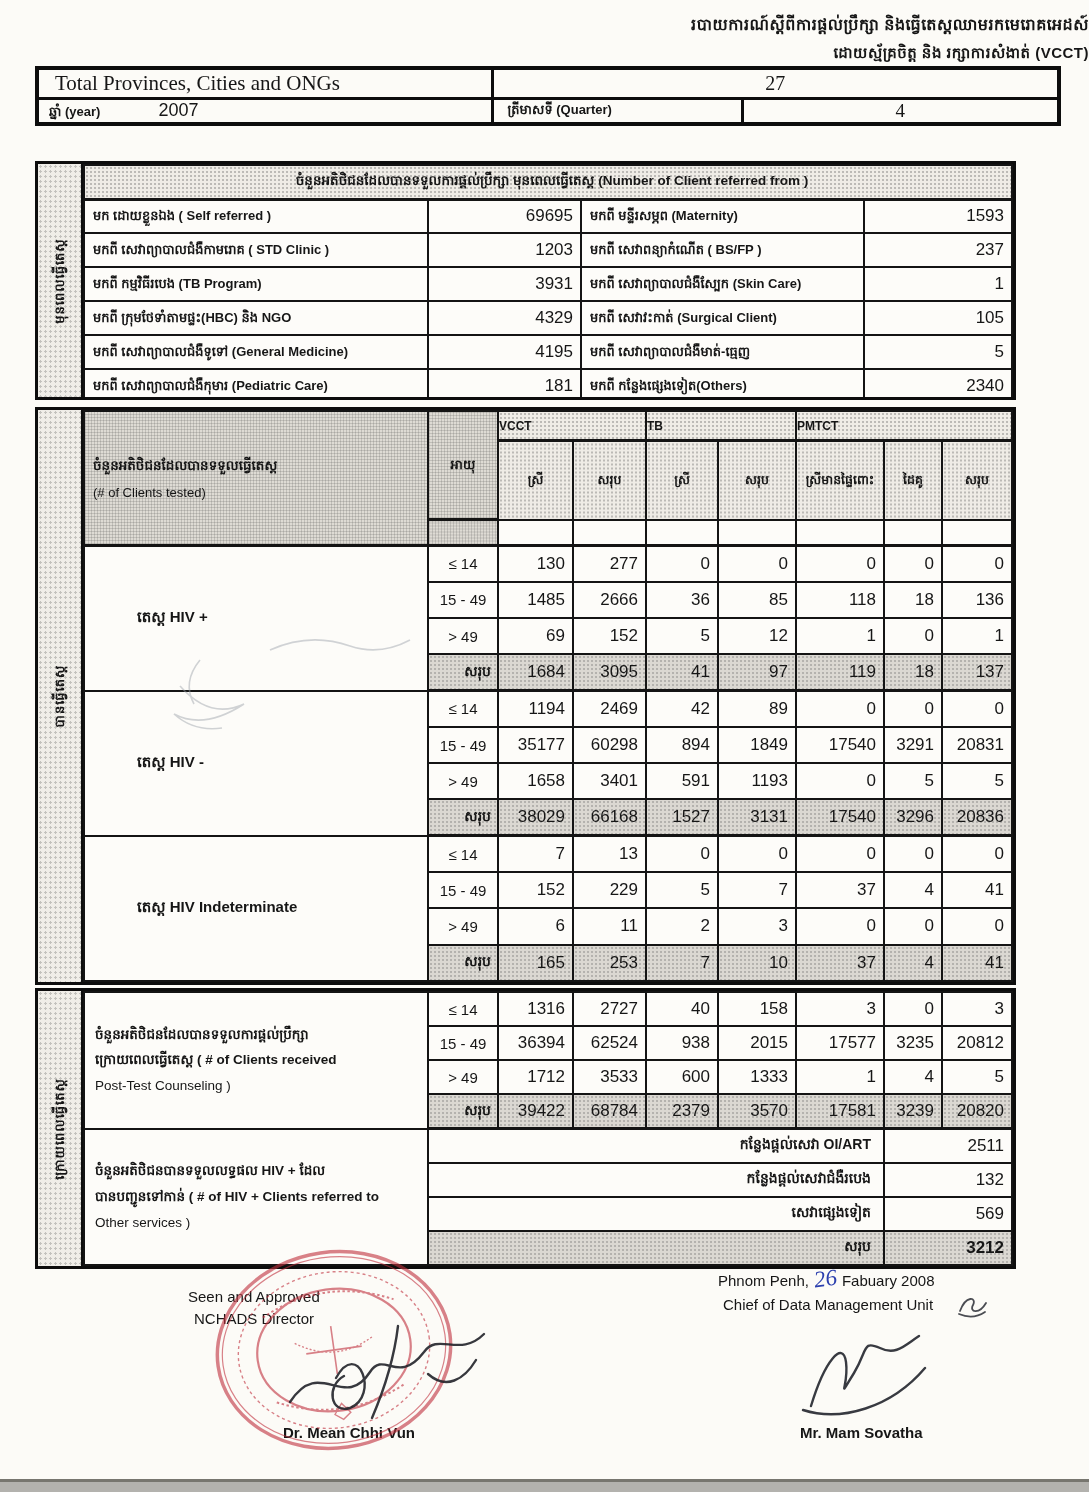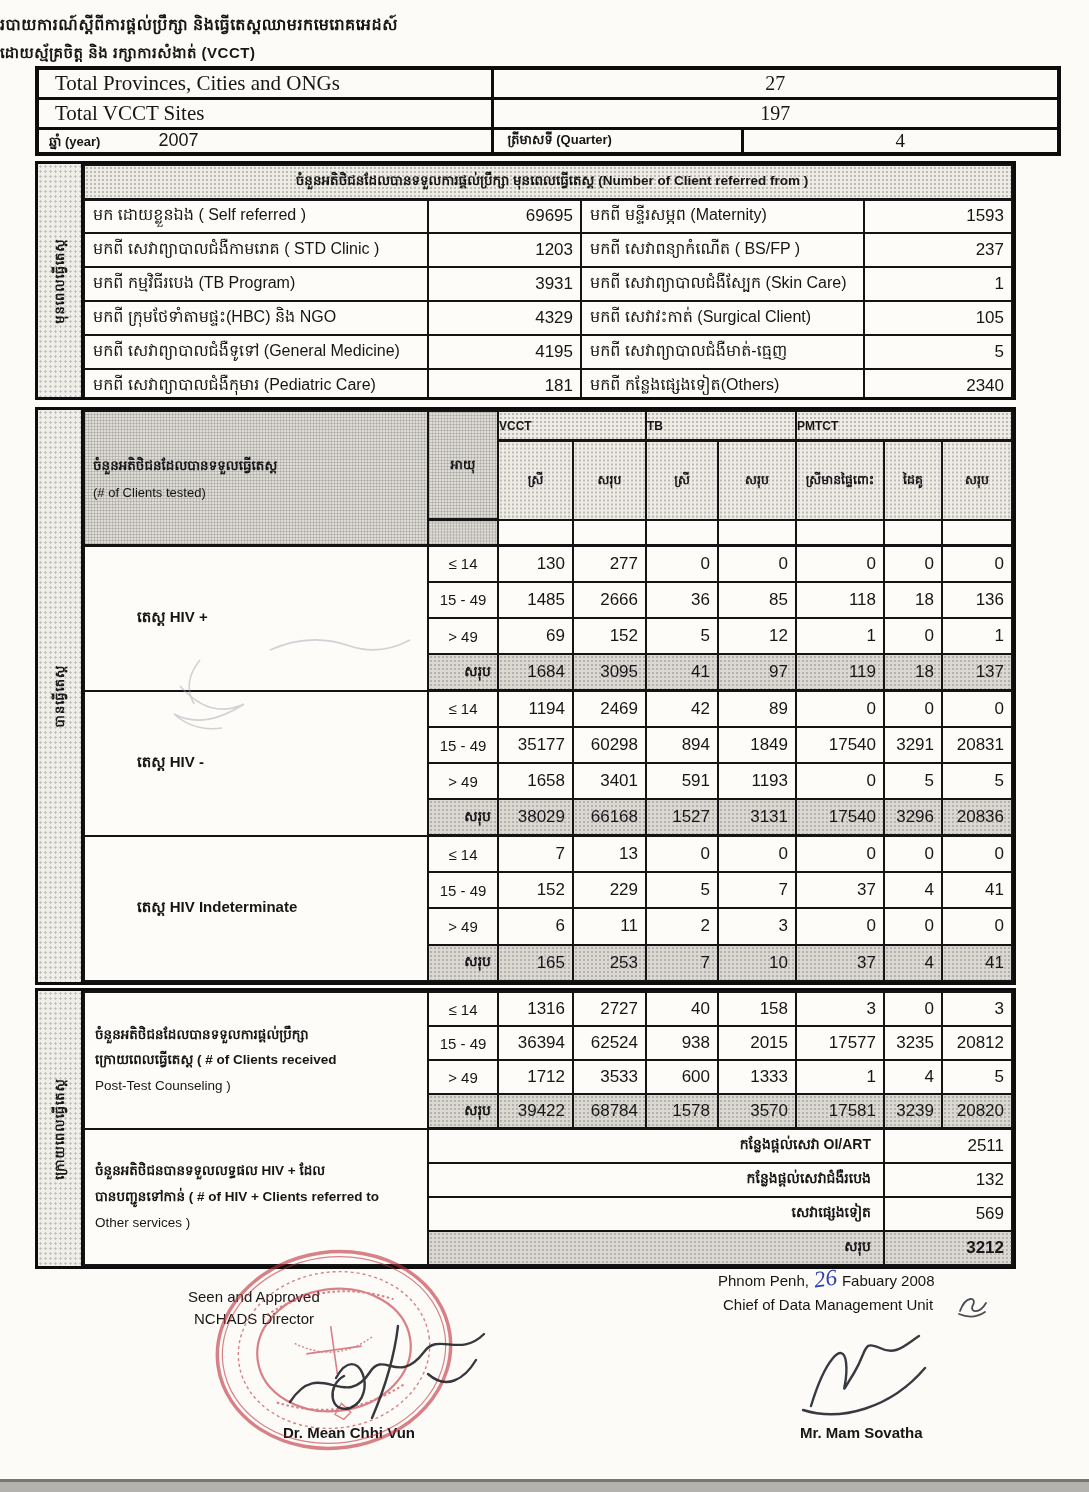--- a/index.html
+++ b/index.html
@@ -3,21 +3,21 @@
 <meta charset="utf-8">
 <style>
   * { margin:0; padding:0; box-sizing:border-box; }
   html,body { background:#e8e8e4; }
   #page {
     position:relative; width:1089px; height:1492px; margin:0 auto;
     background:#fcfbf7; overflow:hidden; color:#161616;
     font-family:"Liberation Sans", sans-serif;
   }
   
-  .title-line { position:absolute; left:0; width:100%; text-align:left; font-weight:bold; }
+  .title-line { position:absolute; left:0; width:100%; text-align:right; font-weight:bold; }
   .t1 { top:14px; font-size:16px; letter-spacing:.5px; }
   .t2 { top:43px; font-size:15px; letter-spacing:.5px; }
 
   
   .sumtbl { position:absolute; left:35px; top:66px; width:1022px; border-collapse:collapse; border:4px solid #0d0d0d; table-layout:fixed; }
   .sumtbl td { border:3px solid #0d0d0d; }
   .sl { font-family:"Liberation Serif", serif; font-size:21px; padding-left:16px; height:30px; }
   .sv { font-family:"Liberation Serif", serif; font-size:20px; text-align:center; }
   .yl { font-size:13px; font-weight:bold; padding-left:10px; height:22px; }
   .yv { font-weight:normal; font-size:18px; margin-left:58px; font-family:"Liberation Sans",sans-serif; }
@@ -43,21 +43,21 @@
   tr.trow td { background-color:#dbd8d2;
           background-image:radial-gradient(rgba(70,70,70,.26) 1px, transparent 1.35px);
           background-size:4px 4px; }
   .num { text-align:right; padding-right:7px; font-size:17px; height:34px; }
   .age { text-align:center; font-size:15px; height:34px; }
   .tlab{ text-align:right; padding-right:6px; font-weight:bold; font-size:14px; }
 
   
   .sec1 { left:35px; top:161px; width:981px; height:239px; }
   .s1h   { font-weight:bold; font-size:13.5px; text-align:center; padding-left:8px; height:34px; border-bottom-width:3px !important; }
-  .rflab { font-size:16px; font-weight:normal; padding-left:8px; height:32px; }
+  .rflab { font-size:13px; font-weight:bold; padding-left:8px; height:32px; }
 
   
   .sec2 { left:35px; top:407px; width:981px; height:578px; }
   .biglab { padding:8px 8px; vertical-align:middle; }
   .bl1 { font-weight:bold; font-size:13.5px; line-height:1.5; }
   .bl2 { font-size:13px; margin-top:8px; }
   .agehead { text-align:center; font-weight:bold; font-size:13px; }
   .grp { text-align:left; font-weight:bold; font-size:12px; height:28px; }
   .sub { text-align:center; font-weight:bold; font-size:12.5px; height:74px; }
   tr.grow td, tr.blank td { border-bottom-width:3px; }
@@ -92,24 +92,20 @@
   <table class="sumtbl">
     <colgroup>
         <col style="width:455px">
         <col style="width:250px">
         <col style="width:317px">
       </colgroup>
     <tbody>
       <tr>
         <td class="sl">Total Provinces, Cities and ONGs</td>
         <td class="sv" colspan="2">27</td>
-      </tr>
-      <tr>
-        <td class="sl">Total VCCT Sites</td>
-        <td class="sv" colspan="2">197</td>
       </tr>
       <tr>
         <td class="yl">
           <span>ឆ្នាំ (year)</span><span class="yv">2007</span>
         </td>
         <td class="ql">ត្រីមាសទី (Quarter)</td>
         <td class="qv">4</td>
       </tr>
     </tbody>
   </table>
@@ -394,21 +390,21 @@
             <td class="num">600</td>
             <td class="num">1333</td>
             <td class="num">1</td>
             <td class="num">4</td>
             <td class="num">5</td>
           </tr>
         <tr class="trow thickb">
             <td class="age tlab">សរុប</td>
             <td class="num">39422</td>
             <td class="num">68784</td>
-            <td class="num">1578</td>
+            <td class="num">2379</td>
             <td class="num">3570</td>
             <td class="num">17581</td>
             <td class="num">3239</td>
             <td class="num">20820</td>
           </tr>
 
         <tr>
           <td class="postlab" rowspan="4">
             <div class="pl plk">ចំនួនអតិថិជនបានទទួលលទ្ធផល HIV + ដែល</div>
             <div class="pl plk">បានបញ្ជូនទៅកាន់ ( # of HIV + Clients referred to</div>

